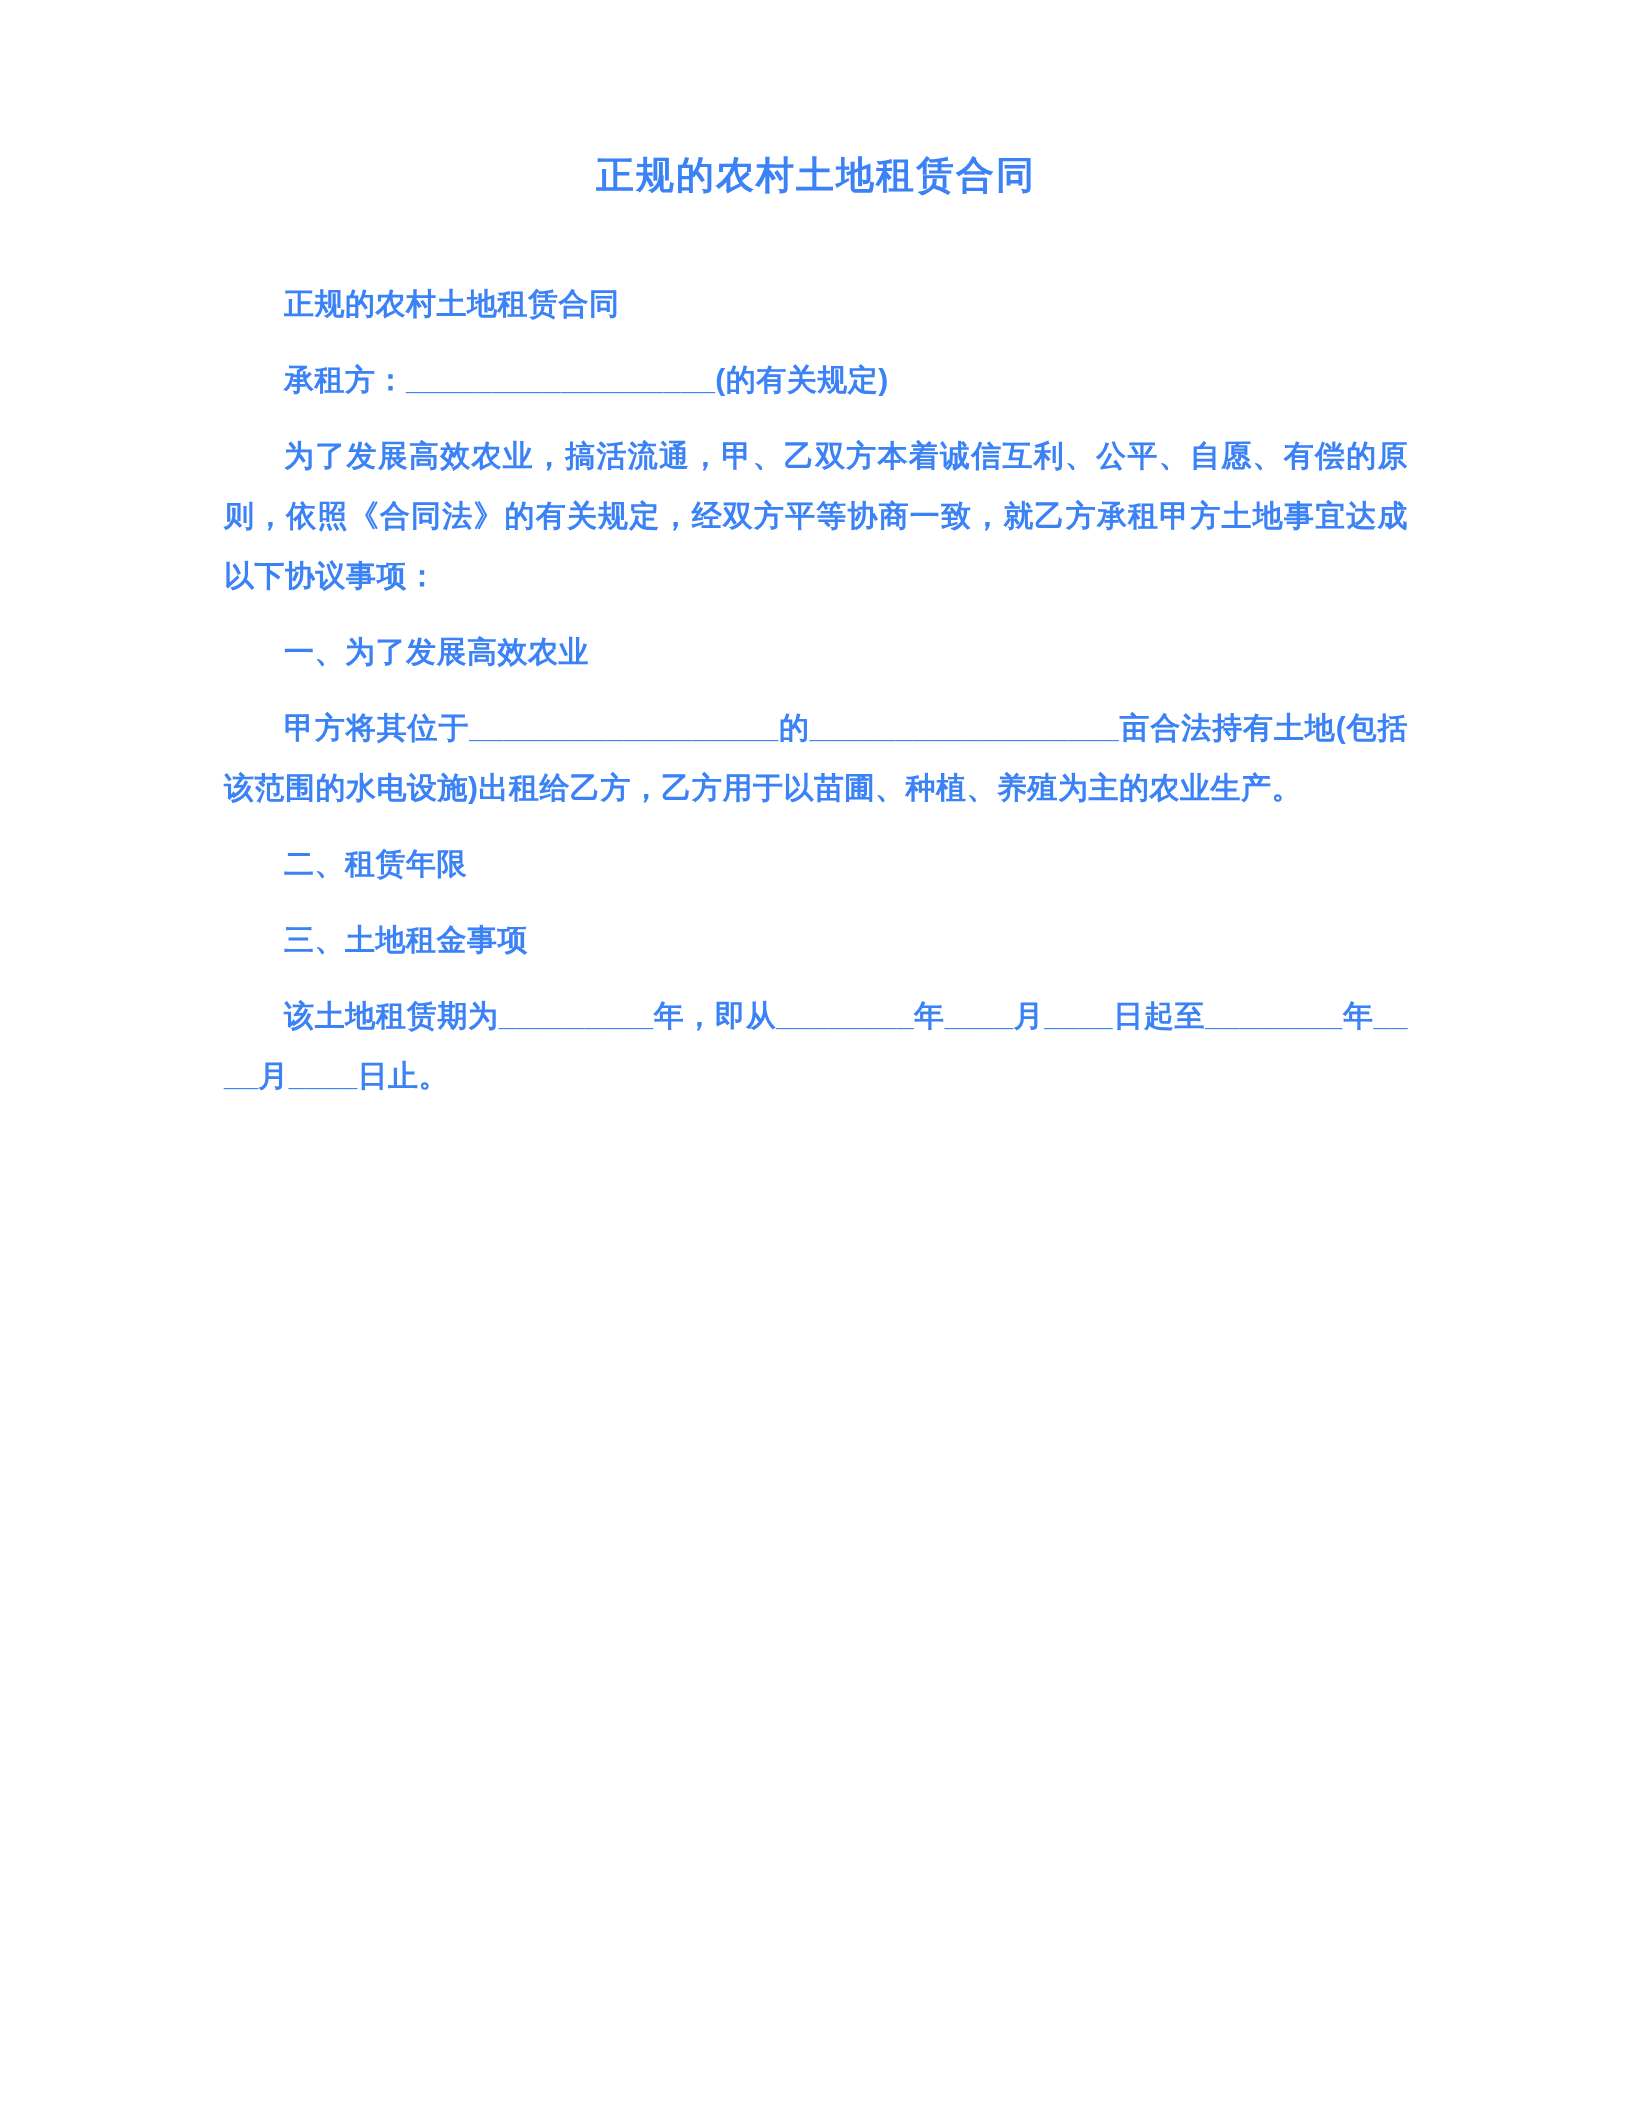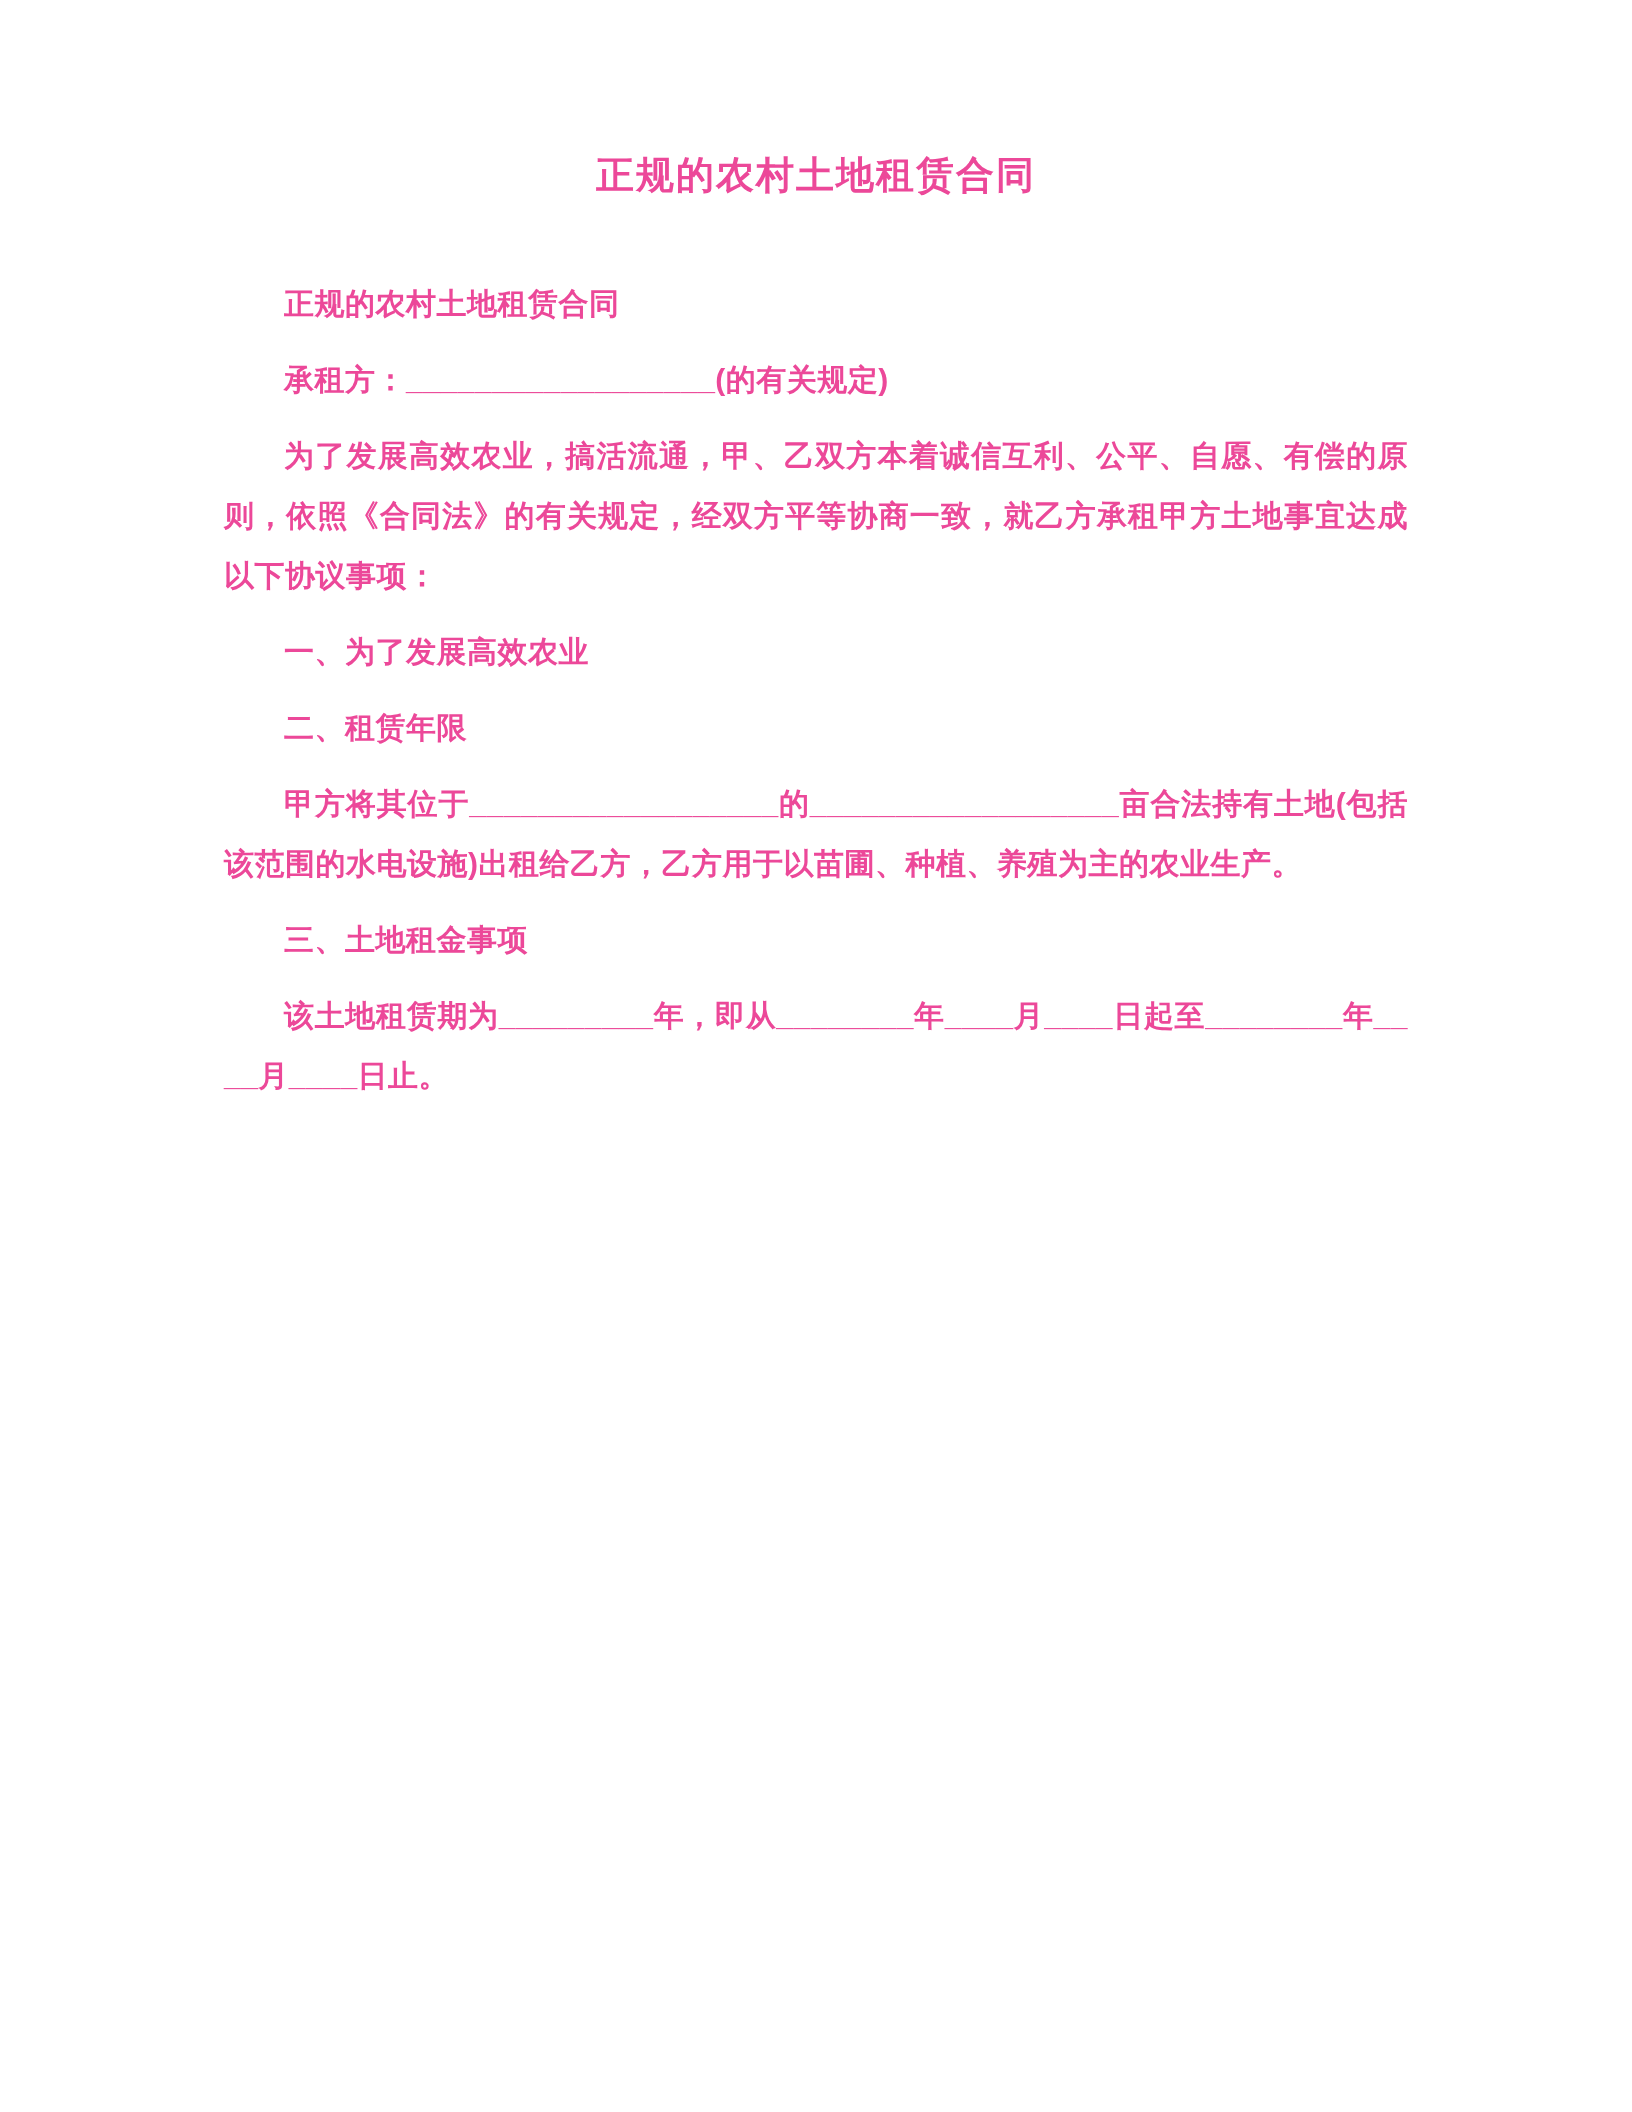--- a/index.html
+++ b/index.html
@@ -7,21 +7,21 @@
   html, body {
     background: #ffffff;
   }
 
   .page {
     position: relative;
     width: 1548px;
     height: 2112px;
     margin: 0 auto;
     background: #ffffff;
-    color: #ec4899;
+    color: #3b82f6;
     font-family: "Liberation Sans", "DejaVu Sans", sans-serif;
     font-weight: 700;
     padding: 150px 182px 0 182px;
     overflow: hidden;
   }
 
   .doc-title {
     font-size: 38px;
     line-height: 50px;
     text-align: center;
@@ -55,22 +55,22 @@
 
     <p class="para">正规的农村土地租赁合同</p>
 
 
     <p class="para">承租方：__________________(的有关规定)</p>
 
     <p class="para">为了发展高效农业，搞活流通，甲、乙双方本着诚信互利、公平、自愿、有偿的原则，依照《合同法》的有关规定，经双方平等协商一致，就乙方承租甲方土地事宜达成以下协议事项：</p>
 
     <p class="para">一、为了发展高效农业</p>
 
+    <p class="para">甲方将其位于__________________的__________________亩合法持有土地(包括该范围的水电设施)出租给乙方，乙方用于以苗圃、种植、养殖为主的农业生产。</p>
+
     <p class="para">二、租赁年限</p>
-
-    <p class="para">甲方将其位于__________________的__________________亩合法持有土地(包括该范围的水电设施)出租给乙方，乙方用于以苗圃、种植、养殖为主的农业生产。</p>
 
     <p class="para">三、土地租金事项</p>
 
     <p class="para">该土地租赁期为_________年，即从________年____月____日起至________年____月____日止。</p>
 
   </div>
 </div>
 
 </body></html>

